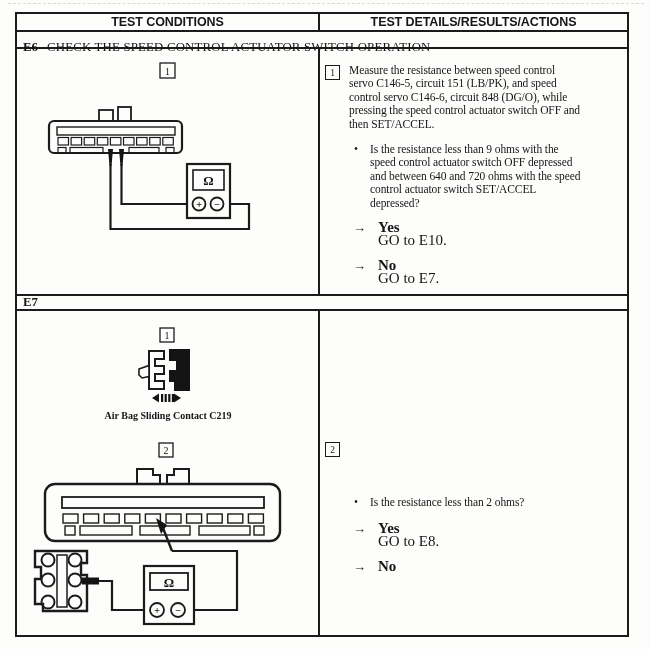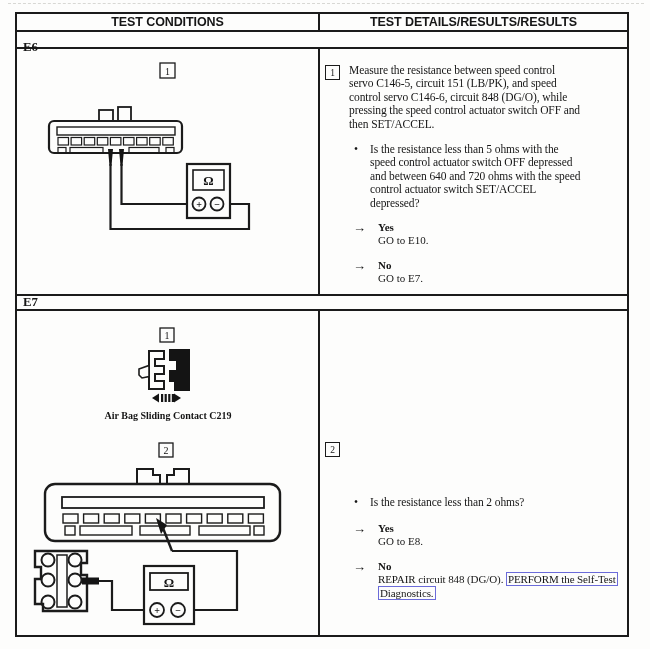--- a/index.html
+++ b/index.html
@@ -21,21 +21,21 @@
   .title-id { font-weight:bold; margin-left:6px; width:24px; flex:none; }
   .title-text { letter-spacing:0.2px; }
 
   .step-row, .bullet-row, .result-row { position:absolute; display:flex; }
   .stepbox { width:13px; height:13px; border:1px solid #1b1b1b; font-size:9.5px;
           display:flex; align-items:center; justify-content:center; margin-right:9px;
           margin-top:1px; flex:none; }
   .body-text { white-space:pre; font-size:11.5px; line-height:13.4px; letter-spacing:-0.1px; }
   .bullet { width:16px; flex:none; font-size:11.5px; line-height:13.4px; }
   .arrow { width:25px; flex:none; font-size:13px; line-height:13.4px; }
-  .result-body { font-size:11px; line-height:13.4px; }
+  .result-body { font-size:15px; line-height:13.4px; }
   .answer { font-weight:bold; }
   .goto-target { font-weight:normal; }
   .action { width:252px; letter-spacing:-0.1px; }
   .linkbox { border:1.4px solid #6b6bd9; padding:0 1px;
           box-decoration-break:clone; -webkit-box-decoration-break:clone; }
 
   svg { display:block; }
   .ln { stroke:#1b1b1b; fill:none; }
   .fil { fill:#141414; stroke:none; }
   .svgtxt { font-family:"Liberation Serif", serif; fill:#141414; }
@@ -51,24 +51,25 @@
     <div class="hdiv" style="top:16px;"></div>
     <div class="hdiv" style="top:33px;"></div>
     <div class="hdiv" style="top:280px;"></div>
     <div class="hdiv" style="top:295px;"></div>
 
     <div class="vdiv" style="left:301px; top:0; height:16px;"></div>
     <div class="vdiv" style="left:301px; top:35px; height:245px;"></div>
     <div class="vdiv" style="left:301px; top:297px; height:324px;"></div>
 
     <div class="cell header-cell" style="left:0; top:0; width:301px; height:16px;">TEST CONDITIONS</div>
-    <div class="cell header-cell" style="left:303px; top:0; width:307px; height:16px;">TEST DETAILS/RESULTS/RESULTS</div>
+    <div class="cell header-cell" style="left:303px; top:0; width:307px; height:16px;">TEST DETAILS/RESULTS/ACTIONS</div>
 
     <div class="cell title-row" style="left:0; top:18px; width:610px; height:30px;">
       <span class="title-id">E6</span>
+      <span class="title-text">CHECK THE SPEED CONTROL ACTUATOR SWITCH OPERATION</span>
     </div>
 
     <div class="cell" style="left:0; top:35px; width:301px; height:245px;">
       <svg width="301" height="245" viewBox="0 0 301 245">
 
         <g>
           <rect x="143" y="14" width="15" height="15" class="ln" stroke-width="1.3"></rect>
           <text x="150.5" y="25.5" text-anchor="middle" font-size="10" class="svgtxt">1</text>
         </g>
 
@@ -118,21 +119,21 @@
       <div class="step-row" style="left:5px; top:15px;">
         <span class="stepbox">1</span>
         <div class="body-text">Measure the resistance between speed control
 servo C146-5, circuit 151 (LB/PK), and speed
 control servo C146-6, circuit 848 (DG/O), while
 pressing the speed control actuator switch OFF and
 then SET/ACCEL.</div>
       </div>
       <div class="bullet-row" style="left:34px; top:94px;">
         <span class="bullet">•</span>
-        <div class="body-text">Is the resistance less than 5 ohms with the
+        <div class="body-text">Is the resistance less than 9 ohms with the
 speed control actuator switch OFF depressed
 and between 640 and 720 ohms with the speed
 control actuator switch SET/ACCEL
 depressed?</div>
       </div>
       <div class="result-row" style="left:33px; top:172px;">
         <span class="arrow">→</span>
         <div class="result-body">
           <div class="answer">Yes</div>
           <div><span>GO to </span><span class="goto-target">E10</span><span>.</span></div>
@@ -253,19 +254,18 @@
         <span class="arrow">→</span>
         <div class="result-body">
           <div class="answer">Yes</div>
           <div><span>GO to </span><span class="goto-target">E8</span><span>.</span></div>
         </div>
       </div>
       <div class="result-row" style="left:33px; top:249px;">
         <span class="arrow">→</span>
         <div class="result-body">
           <div class="answer">No</div>
-          <div class="action"><span>REPAIR circuit 848 (DG/O). </span><span class="linkbox">PERFORM the Self-Test Diagnostics.</span></div>
         </div>
       </div>
     </div>
 
   </div>
 </div>
 
 </body></html>

